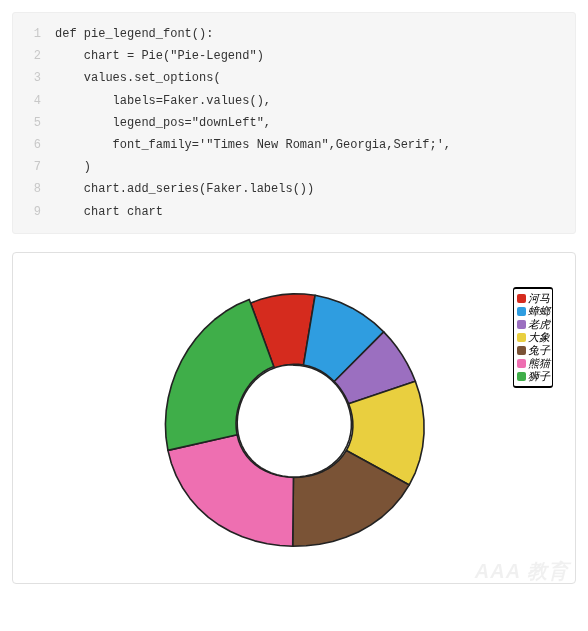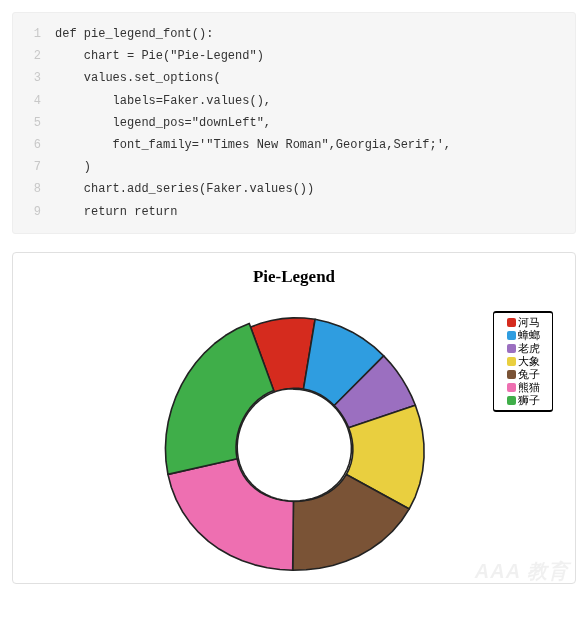--- a/index.html
+++ b/index.html
@@ -60,26 +60,27 @@
   .legend-box {
     position: absolute;
     top: 20px;
     right: 12px;
     border-top: 2px solid #000;
     border-bottom: 2px solid #000;
     border-left: 1px solid #000;
     border-right: 1px solid #000;
     border-radius: 3px;
     background: #fff;
-    padding: 3px 13px;
+    padding: 3px 3px;
     font-family: "Times New Roman", Georgia, Serif;
     font-size: 11px;
     line-height: 13px;
     width: 32px;
     overflow: hidden;
+    font-style: italic;
   }
   .legend-item {
     display: flex;
     align-items: center;
     gap: 2px;
     white-space: nowrap;
   }
   .legend-swatch {
     width: 9px;
     height: 9px;
@@ -112,26 +113,25 @@
 <body>
 
 <div class="code-block" id="code-block">
     <div class="code-line"><span class="lineno">1</span><span class="code-body">def pie_legend_font():</span></div>
     <div class="code-line"><span class="lineno">2</span><span class="code-body">    chart = Pie("Pie-Legend")</span></div>
     <div class="code-line"><span class="lineno">3</span><span class="code-body">    values.set_options(</span></div>
     <div class="code-line"><span class="lineno">4</span><span class="code-body">        labels=Faker.values(),</span></div>
     <div class="code-line"><span class="lineno">5</span><span class="code-body">        legend_pos="downLeft",</span></div>
     <div class="code-line"><span class="lineno">6</span><span class="code-body">        font_family='"Times New Roman",Georgia,Serif;',</span></div>
     <div class="code-line"><span class="lineno">7</span><span class="code-body">    )</span></div>
-    <div class="code-line"><span class="lineno">8</span><span class="code-body">    chart.add_series(Faker.values())</span></div>
-    <div class="code-line"><span class="lineno">9</span><span class="code-body">    return return</span></div>
+    <div class="code-line"><span class="lineno">8</span><span class="code-body">    chart.add_series(Faker.labels())</span></div>
+    <div class="code-line"><span class="lineno">9</span><span class="code-body">    chart chart</span></div>
   </div>
 
 <div class="chart-card">
-  <div class="chart-title">Pie-Legend</div>
   <div class="chart-svg-wrap">
     <svg id="pie-svg" width="100%" height="100%" viewBox="0 0 540 290">
         <path d="M226.57 36.02 L236.81 32.29 L247.38 29.48 L258.19 27.64 L269.15 26.83 L280.15 27.05 L291.09 28.33 L279.50 97.94 L274.57 97.37 L269.62 97.30 L264.69 97.70 L259.83 98.58 L255.10 99.91 L250.52 101.65 Z" class="slice" fill="#d52b1e"></path>
         <path d="M291.09 28.33 L303.99 31.22 L316.48 35.53 L328.40 41.17 L339.63 48.03 L350.09 55.96 L359.71 64.86 L310.28 114.53 L305.98 110.51 L301.31 106.91 L296.27 103.79 L290.92 101.21 L285.31 99.25 L279.50 97.94 Z" class="slice" fill="#2f9de0"></path>
         <path d="M359.71 64.86 L366.34 72.11 L372.46 79.79 L378.04 87.87 L383.06 96.32 L387.51 105.11 L391.34 114.21 L324.61 136.65 L322.83 132.57 L320.79 128.64 L318.51 124.85 L316.00 121.23 L313.25 117.79 L310.28 114.53 Z" class="slice" fill="#9b6fc0"></path>
         <path d="M391.34 114.21 L395.46 126.78 L398.34 139.75 L399.89 153.02 L400.01 166.44 L398.63 179.84 L395.71 193.03 L391.24 205.80 L385.26 217.93 L322.30 183.56 L325.03 178.06 L327.05 172.26 L328.33 166.26 L328.88 160.18 L328.74 154.10 L327.94 148.12 L326.54 142.28 L324.61 136.65 Z" class="slice" fill="#e9cf3f"></path>
         <path d="M385.26 217.93 L377.47 229.78 L368.29 240.52 L357.91 250.02 L346.56 258.17 L334.45 264.94 L321.80 270.34 L308.77 274.42 L295.52 277.23 L282.13 278.82 L268.69 279.23 L269.42 210.34 L275.41 210.18 L281.39 209.54 L287.34 208.39 L293.21 206.69 L298.96 204.40 L304.49 201.48 L309.71 197.92 L314.49 193.71 L318.72 188.90 L322.30 183.56 Z" class="slice" fill="#7a5336"></path>
         <path d="M268.69 279.23 L255.92 278.53 L243.22 276.75 L230.68 273.85 L218.39 269.79 L206.49 264.52 L195.11 258.03 L184.44 250.31 L174.65 241.41 L165.91 231.41 L158.37 220.45 L152.14 208.66 L147.32 196.24 L143.92 183.36 L213.09 167.80 L214.59 173.62 L216.76 179.24 L219.58 184.56 L223.02 189.49 L227.02 193.95 L231.49 197.90 L236.36 201.28 L241.52 204.10 L246.91 206.36 L252.44 208.08 L258.06 209.30 L263.73 210.04 L269.42 210.34 Z" class="slice" fill="#ee6fb1"></path>
         <path d="M143.92 183.36 L141.97 170.21 L141.41 156.96 L142.20 143.75 L144.27 130.72 L147.56 117.96 L152.01 105.56 L157.59 93.62 L164.26 82.23 L172.01 71.50 L180.81 61.54 L190.62 52.51 L201.36 44.54 L212.95 37.81 L225.26 32.43 L249.74 99.49 L244.18 101.95 L238.95 105.03 L234.13 108.68 L229.74 112.81 L225.82 117.35 L222.38 122.22 L219.40 127.37 L216.91 132.76 L214.91 138.33 L213.41 144.07 L212.44 149.94 L212.04 155.88 L212.25 161.86 L213.09 167.80 Z" class="slice" fill="#3fae49"></path>
         <path d="M270.00 98.32 L275.93 98.56 L281.80 99.48 L287.53 101.06 L293.03 103.27 L298.26 106.05 L303.15 109.37 L307.67 113.16 L311.80 117.37 L315.50 121.94 L318.76 126.85 L321.56 132.05 L323.86 137.50 L325.62 143.18 L326.82 149.03 L327.40 155.00 L327.33 161.03 L326.57 167.02 L325.11 172.91 L322.96 178.58 L320.14 183.95 L316.70 188.93 L312.71 193.45 L308.23 197.46 L303.36 200.91 L298.18 203.80 L292.76 206.13 L287.19 207.90 L281.51 209.14 L275.77 209.87 L270.00 210.10 L264.24 209.82 L258.51 209.04 L252.86 207.75 L247.33 205.91 L241.98 203.53 L236.88 200.58 L232.10 197.09 L227.73 193.06 L223.84 188.54 L220.49 183.58 L217.75 178.27 L215.63 172.67 L214.17 166.87 L213.36 160.95 L213.18 155.00 L213.61 149.07 L214.63 143.23 L216.20 137.52 L218.31 131.99 L220.94 126.67 L224.07 121.63 L227.68 116.90 L231.78 112.55 L236.32 108.64 L241.27 105.24 L246.59 102.41 L252.20 100.22 L258.04 98.71 L264.00 97.91 L270.00 97.81 Z" class="inner-hole"></path>

